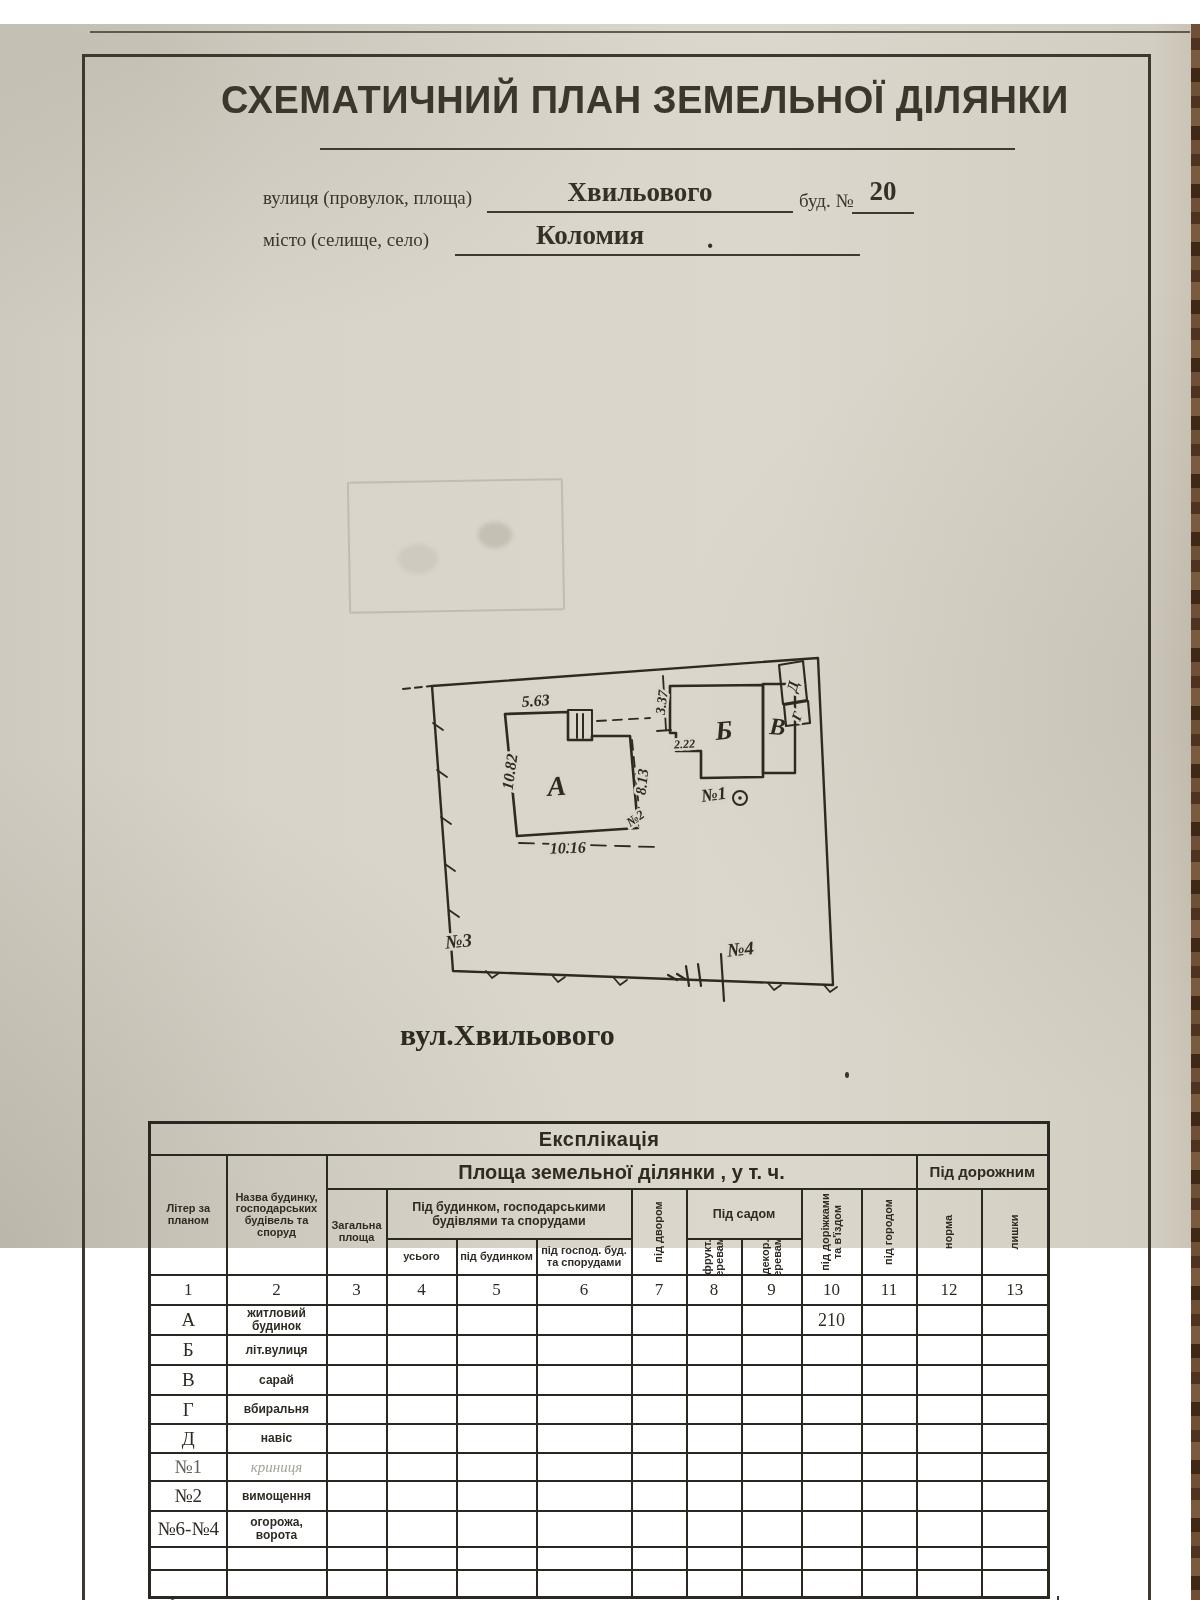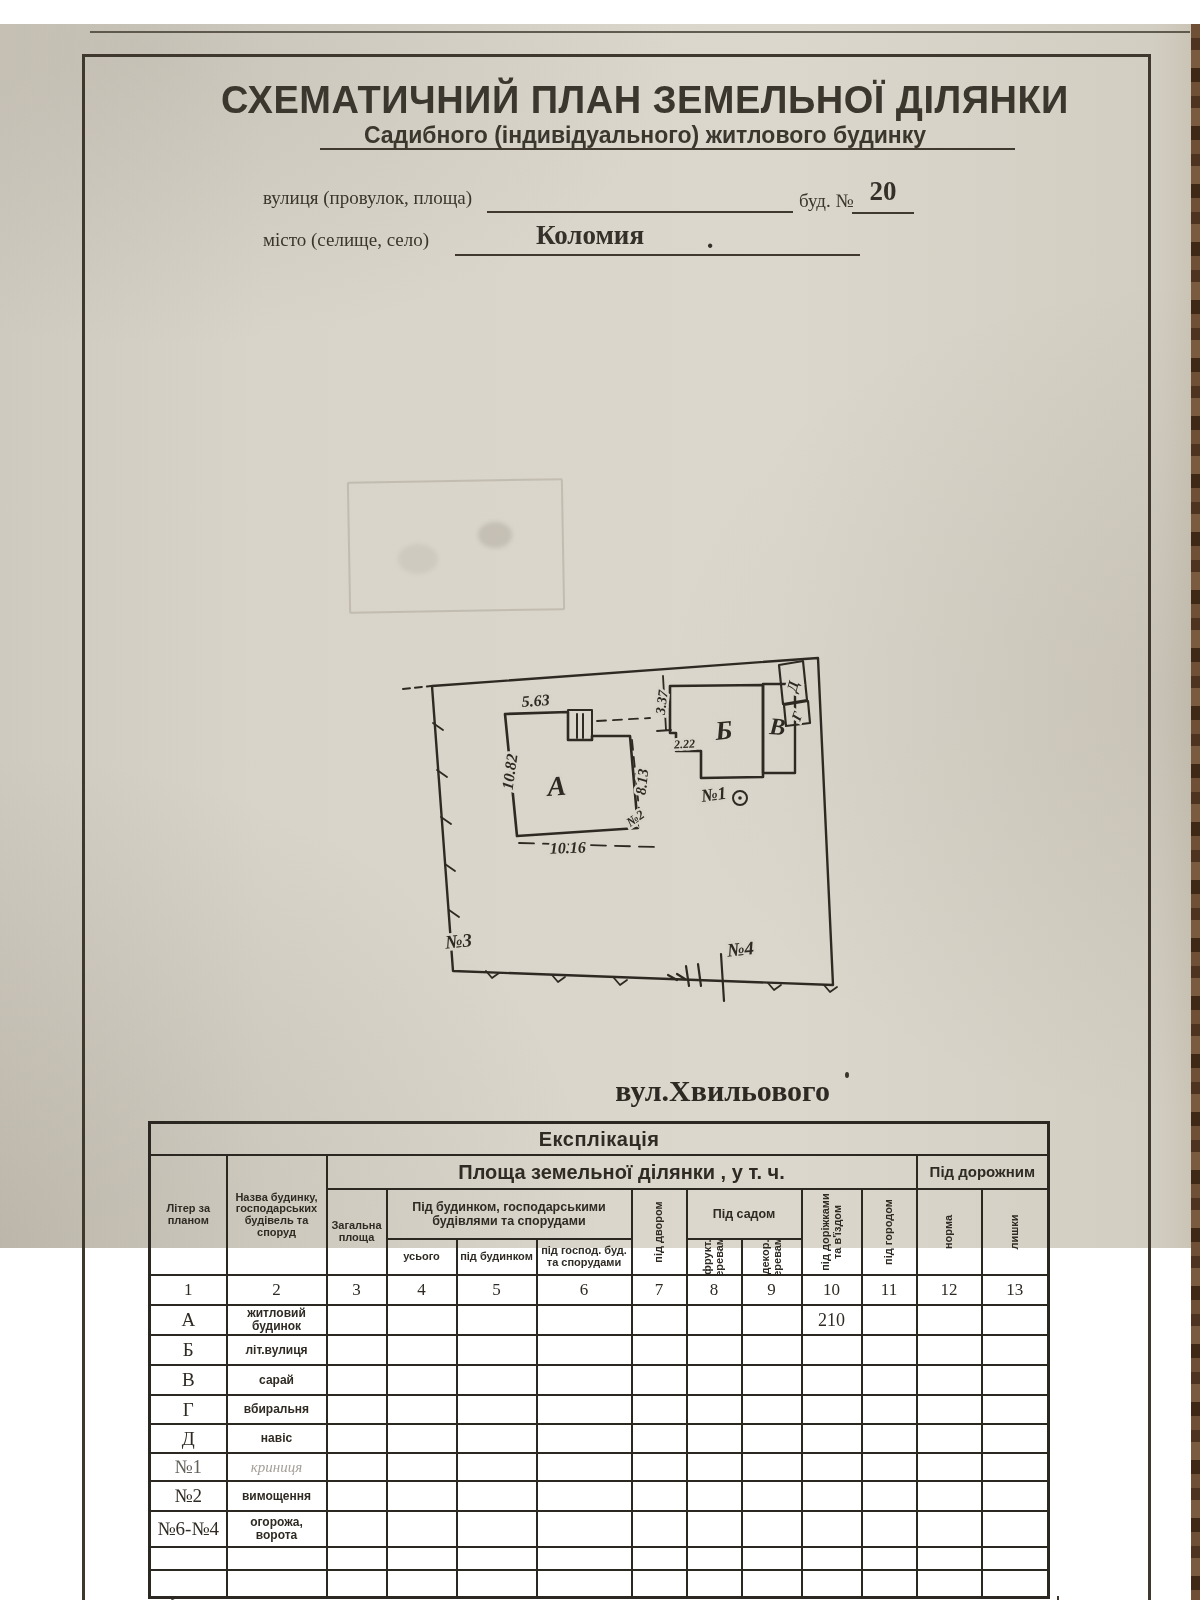--- a/index.html
+++ b/index.html
@@ -27,21 +27,21 @@
 
   
   .flabel{position:absolute;font-family:"Liberation Serif",serif;font-size:19px;color:#3b362d;}
   .fvalue{position:absolute;font-family:"Liberation Serif",serif;font-size:27px;font-weight:600;color:#35302a;text-align:center;}
 
   
   .ghost{position:absolute;left:348px;top:456px;width:212px;height:128px;
     border:2px solid rgba(112,102,87,.22);border-radius:2px;transform:rotate(-1deg);}
   .smudge{position:absolute;background:rgba(105,95,82,.18);border-radius:50%;filter:blur(2px);}
 
-  .caption{position:absolute;left:400px;top:1050px;width:430px;text-align:right;
+  .caption{position:absolute;left:400px;top:994px;width:430px;text-align:left;
     font-family:"Liberation Serif",serif;font-weight:700;font-size:30px;color:#2d2923;}
 
   
   .plan{position:absolute;left:400px;top:585px;}
   .plan path,.plan polygon,.plan line,.plan rect{stroke:#2e2a23;fill:none;stroke-linecap:round;stroke-linejoin:round;}
   .hw{font-family:"Liberation Serif",serif;font-style:italic;fill:#2e2a23;
       paint-order:stroke;stroke:#d8d4c9;stroke-width:5px;font-weight:600;}
   .wellc{stroke:#2e2a23;fill:none;}
 
   
@@ -65,24 +65,24 @@
   .speck{position:absolute;background:#3a342b;}
 </style>
 </head>
 <body>
 
 <div class="paper">
   <div class="topline"></div>
   <div class="frame"></div>
 
   <div class="title">СХЕМАТИЧНИЙ ПЛАН ЗЕМЕЛЬНОЇ ДІЛЯНКИ</div>
-  <div class="subtitle">Садибного (індивідуального) житлового будинку</div>
   <div class="rule" style="left:320px;top:124px;width:695px;"></div>
 
   <div class="flabel" style="left:263px;top:163px;">вулиця (провулок, площа)</div>
+  <div class="fvalue" style="left:490px;top:153px;width:300px;">Хвильового</div>
   <div class="rule" style="left:487px;top:187px;width:306px;"></div>
   <div class="flabel" style="left:799px;top:166px;">буд. №</div>
   <div class="fvalue" style="left:852px;top:152px;width:62px;">20</div>
   <div class="rule" style="left:852px;top:188px;width:62px;"></div>
 
   <div class="flabel" style="left:263px;top:205px;">місто (селище, село)</div>
   <div class="fvalue" style="left:470px;top:196px;width:240px;">Коломия</div>
   <div class="fvalue" style="left:700px;top:200px;width:20px;">.</div>
   <div class="rule" style="left:455px;top:230px;width:405px;"></div>
 

